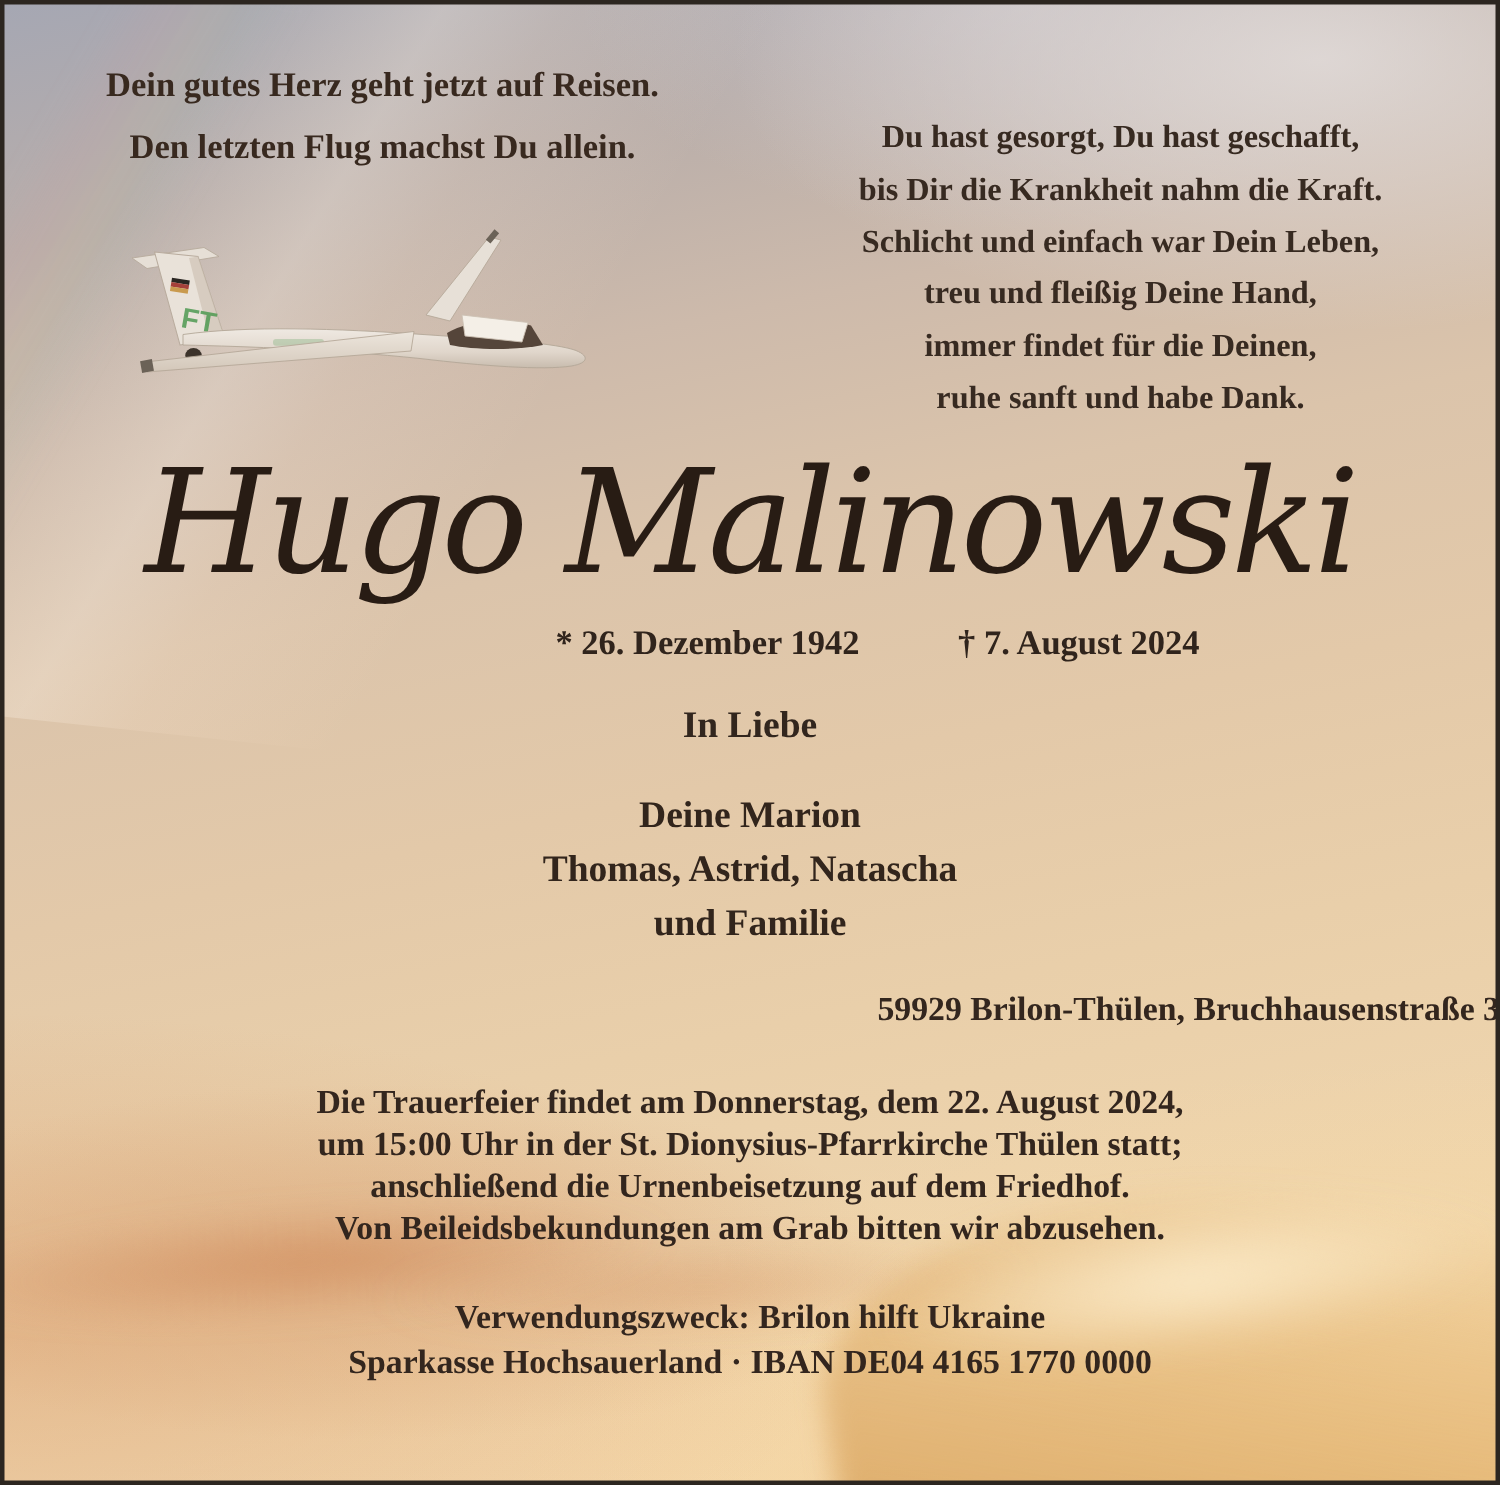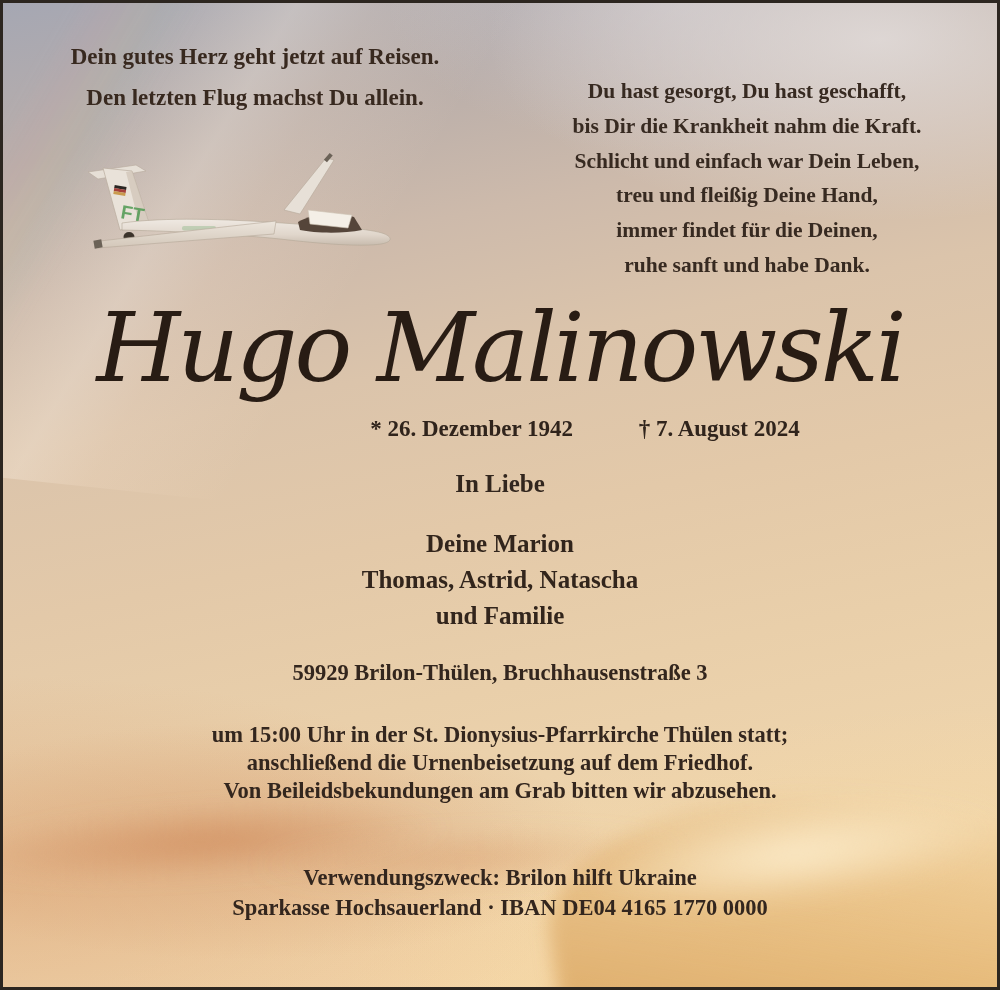--- a/index.html
+++ b/index.html
@@ -64,21 +64,21 @@
   .dates{
     left:170px;top:416px;width:830px;text-align:center;
     font-size:23px;color:#30241c;
   }
   .dates span{display:inline-block;margin:0 30px;}
   .inliebe{left:0;top:470px;width:1000px;text-align:center;font-size:25px;color:#32261e;}
   .family{
     left:0;top:526px;width:1000px;text-align:center;
     font-size:25px;font-weight:bold;line-height:36px;color:#32251c;
   }
-  .address{left:0;top:660px;width:1000px;text-align:center;font-size:22.5px;color:#33261e;}
+  .address{left:0;top:660px;width:1000px;text-align:right;font-size:22.5px;color:#33261e;}
   .ceremony{left:0;top:721px;width:1000px;text-align:center;font-size:22.5px;line-height:28px;color:#33261e;}
   .donation{left:0;top:863px;width:1000px;text-align:center;font-size:22.5px;line-height:29.5px;color:#33261e;}
   .glider{position:absolute;left:70px;top:138px;width:335px;height:125px;z-index:5;}
 </style>
 </head>
 <body>
 
 <div class="sky"></div>
 <div class="ray"></div>
 <div class="rainbow"></div>
@@ -159,20 +159,21 @@
 
 <div class="txt family">
   <div>Deine Marion</div>
   <div>Thomas, Astrid, Natascha</div>
   <div>und Familie</div>
 </div>
 
 <div class="txt address">59929 Brilon-Thülen, Bruchhausenstraße 3</div>
 
 <div class="txt ceremony">
+  <div>Die Trauerfeier findet am Donnerstag, dem 22. August 2024,</div>
   <div>um 15:00 Uhr in der St. Dionysius-Pfarrkirche Thülen statt;</div>
   <div>anschließend die Urnenbeisetzung auf dem Friedhof.</div>
   <div>Von Beileidsbekundungen am Grab bitten wir abzusehen.</div>
 </div>
 
 <div class="txt donation">
   <div>Verwendungszweck: Brilon hilft Ukraine</div>
   <div>Sparkasse Hochsauerland · IBAN DE04 4165 1770 0000</div>
 </div>
 

